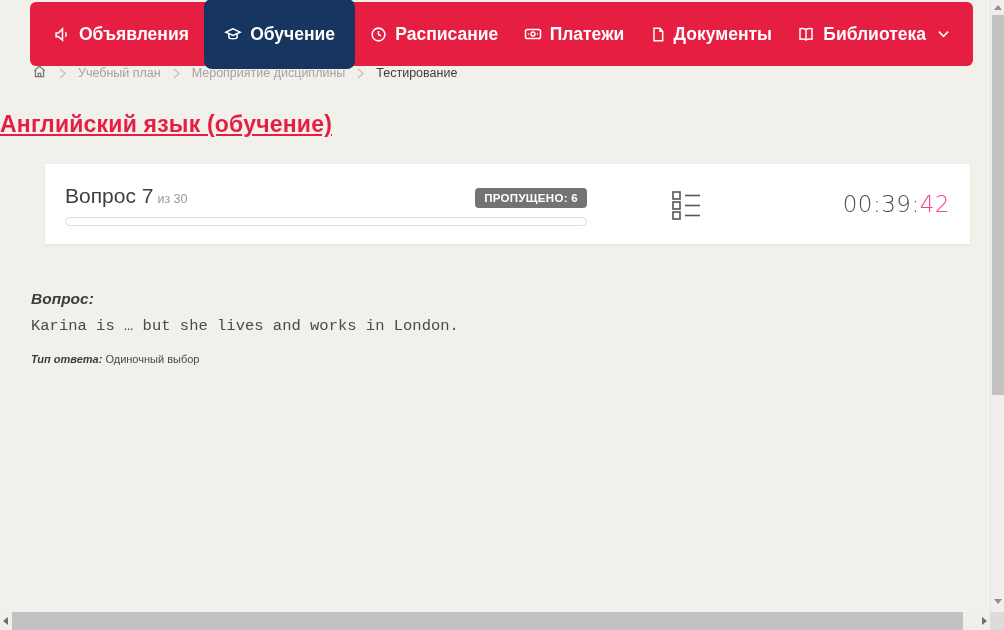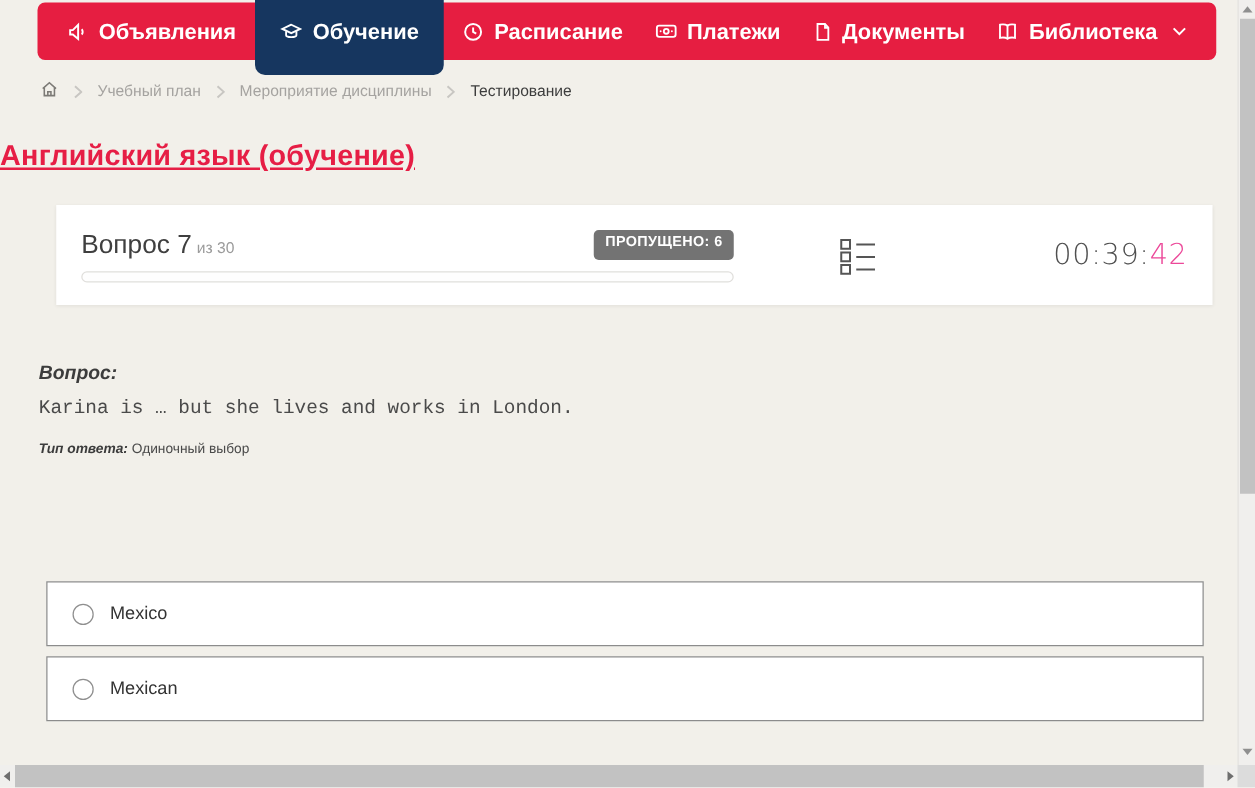--- a/index.html
+++ b/index.html
@@ -3,21 +3,21 @@
 <meta charset="utf-8">
 <style>
   html,body{margin:0;padding:0;}
   .screen{
     position:relative;width:1004px;height:630px;overflow:hidden;
     background:#f2f0ea;
     font-family:"Liberation Sans","DejaVu Sans",sans-serif;
   }
   
   .nav-bar{
-    position:absolute;left:30px;top:2px;width:943px;height:46px;
+    position:absolute;left:30px;top:2px;width:943px;height:64px;
     background:#e61e41;border-radius:6px;
     display:flex;align-items:center;justify-content:space-between;
     padding:0 14px;box-sizing:border-box;
   }
   .nav-item{
     display:flex;align-items:center;gap:8px;height:46px;
     padding:0 10px;color:#ffffff;font-weight:bold;font-size:17.5px;
     cursor:pointer;white-space:nowrap;
   }
   .nav-item.active{
@@ -43,21 +43,21 @@
     text-decoration:underline;
   }
   
   .question-panel{
     position:absolute;left:45px;top:164px;width:925px;height:80px;
     background:#ffffff;box-shadow:0 1px 3px rgba(0,0,0,.07);
     display:flex;align-items:flex-start;box-sizing:border-box;
     padding:20px 20px 0 20px;
   }
   .qp-left{width:522px;flex:none;}
-  .qp-title-row{display:flex;justify-content:space-between;}
+  .qp-title-row{display:flex;align-items:flex-end;justify-content:space-between;}
   .qp-question{font-size:21px;color:#3f3f3f;}
   .qp-of{font-size:12.5px;color:#9b9b9b;margin-left:4px;font-weight:normal;}
   .qp-badge{
     background:#737373;color:#ffffff;font-size:11.5px;font-weight:bold;
     padding:4px 9px;border-radius:4px;letter-spacing:.3px;white-space:nowrap;
   }
   .qp-progress{
     margin-top:9px;height:7px;border:1px solid #e0dfdc;border-radius:5px;
     background:#fefefe;position:relative;overflow:hidden;
   }
@@ -241,30 +241,20 @@
 
   <div class="question-block">
     <div class="q-label">Вопрос:</div>
     <div class="q-text">Karina is … but she lives and works in London.</div>
     <div class="q-type">
       <span class="q-type-label">Тип ответа:</span>
       <span class="q-type-value">Одиночный выбор</span>
     </div>
   </div>
 
-  <div class="options">
-    <div class="option">
-      <span class="radio"></span>
-      <span class="option-label">Mexico</span>
-    </div>
-    <div class="option">
-      <span class="radio"></span>
-      <span class="option-label">Mexican</span>
-    </div>
-  </div>
 
   <div class="v-scrollbar">
     <div class="arrow arr-up"></div>
     <div class="v-thumb"></div>
     <div class="arrow arr-down"></div>
   </div>
   <div class="h-scrollbar">
     <div class="arrow arr-left"></div>
     <div class="h-thumb"></div>
     <div class="arrow arr-right"></div>

